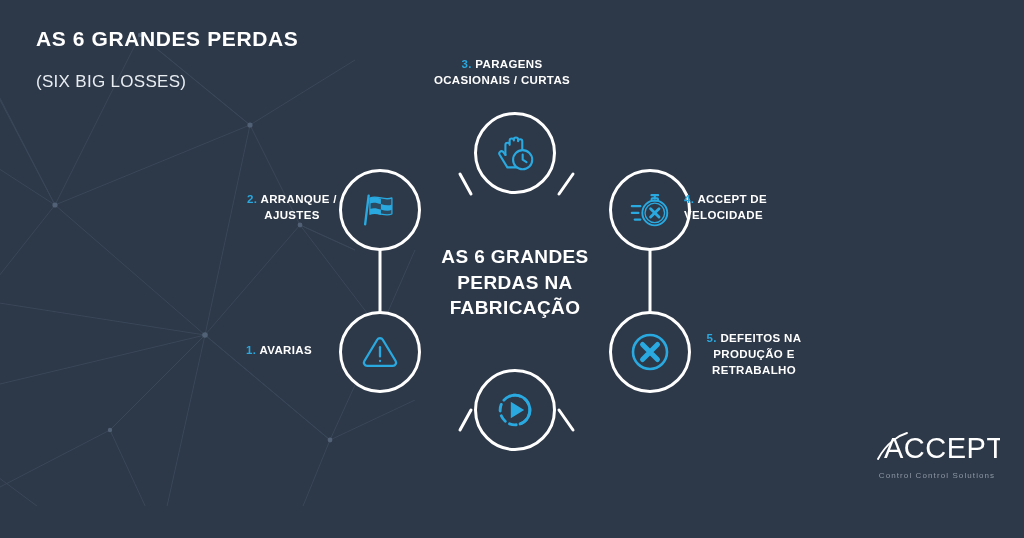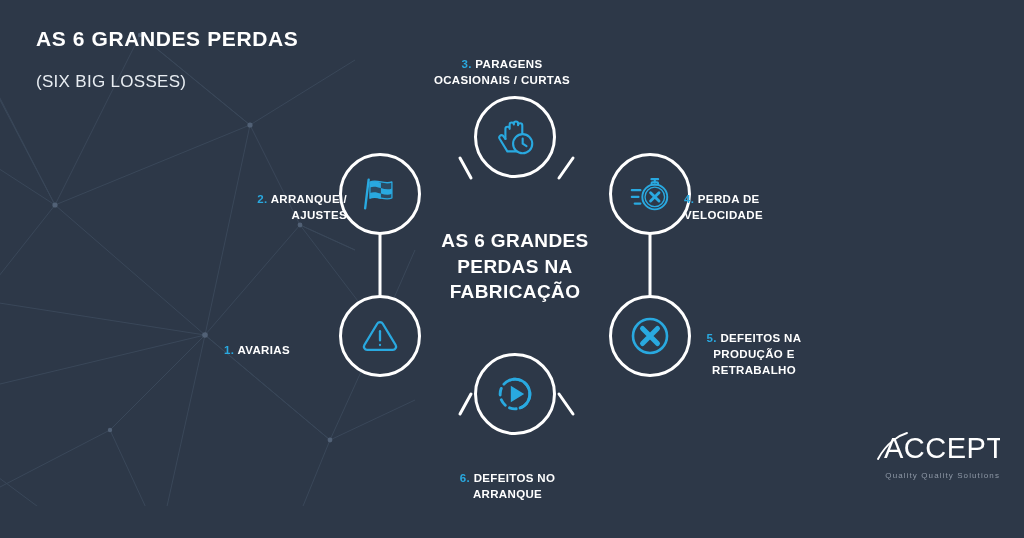--- a/index.html
+++ b/index.html
@@ -41,21 +41,21 @@
     font-size: 17px;
     font-weight: normal;
     letter-spacing: 0.3px;
     line-height: 1.25;
     margin-top: 20px;
     white-space: nowrap;
   }
   #hexwrap {
     position: absolute;
     left: 330px;
-    top: 76px;
+    top: 92px;
     width: 370px;
     height: 400px;
   }
   .node {
     position: absolute;
     width: 80px;
     height: 80px;
     border-radius: 50%;
     border: 3px solid #ffffff;
     background: #2d3848;
@@ -95,21 +95,21 @@
     white-space: pre-line;
   }
   .label .num { color: #29a9e0; }
   .lbl-right { text-align: left; }
   .lbl-center { text-align: center; }
   #logo {
     position: absolute;
     right: 24px;
     bottom: 26px;
     width: 126px;
-    text-align: right;
+    text-align: center;
   }
   #logo .tagline {
     color: #8e98a6;
     font-size: 8px;
     letter-spacing: 1.1px;
     margin-top: 1px;
     white-space: nowrap;
   }
 </style>
 </head>
@@ -238,36 +238,34 @@
         </svg>
       </span>
     </div>
 
     <div id="center-text">AS 6 GRANDES PERDAS NA FABRICAÇÃO</div>
   </div>
 
   <div class="label lbl-center" style="left:407px; top:57px; width:190px;"><span class="num">3.</span> <span>PARAGENS
 OCASIONAIS / CURTAS</span></div>
 
-  <div class="label lbl-right" style="left:237px; top:192px; width:110px; text-align:right;"><span class="num">2.</span> <span>ARRANQUE /
+  <div class="label lbl-right" style="left:237px; top:192px; width:110px; text-align:center;"><span class="num">2.</span> <span>ARRANQUE /
 AJUSTES</span></div>
 
-  <div class="label lbl-right" style="left:684px; top:192px; width:130px;"><span class="num">4.</span> <span>PERDA DE
+  <div class="label lbl-right" style="left:684px; top:192px; width:130px;"><span class="num">4.</span> <span>ACCEPT DE
 VELOCIDADE</span></div>
 
-  <div class="label lbl-right" style="left:224px; top:343px; width:110px; text-align:left;"><span class="num">1.</span> <span>AVARIAS</span></div>
+  <div class="label lbl-right" style="left:246px; top:343px; width:110px; text-align:left;"><span class="num">1.</span> <span>AVARIAS</span></div>
 
   <div class="label lbl-right" style="left:684px; top:331px; width:140px;text-align:center;"><span class="num">5.</span> <span>DEFEITOS NA
 PRODUÇÃO E
 RETRABALHO</span></div>
 
-  <div class="label lbl-center" style="left:430px; top:471px; width:155px;"><span class="num">6.</span> <span>DEFEITOS NO
-ARRANQUE</span></div>
 
   <div id="logo">
     <svg width="126" height="34" viewBox="0 0 126 34">
       <text x="10" y="26" font-family="Liberation Sans, sans-serif" font-size="29" font-weight="normal" fill="#ffffff" letter-spacing="0.5">ACCEPT</text>
       <path d="M4 27 C13 10, 26 3, 33 1" stroke="#ffffff" stroke-width="1.9" fill="none" stroke-linecap="round"></path>
     </svg>
-    <div class="tagline">Quality Quality Solutions</div>
+    <div class="tagline">Control Control Solutions</div>
   </div>
 
 </div>
 
 </body></html>

